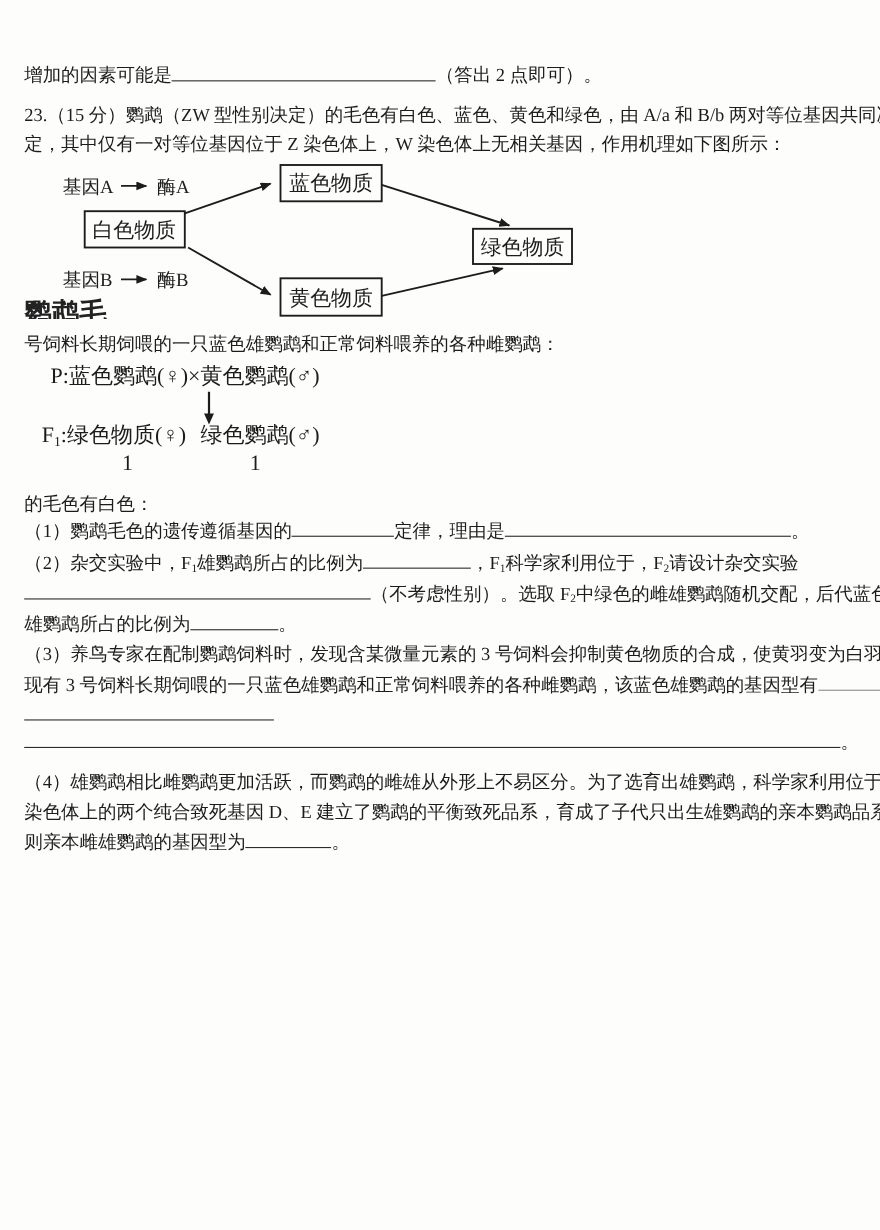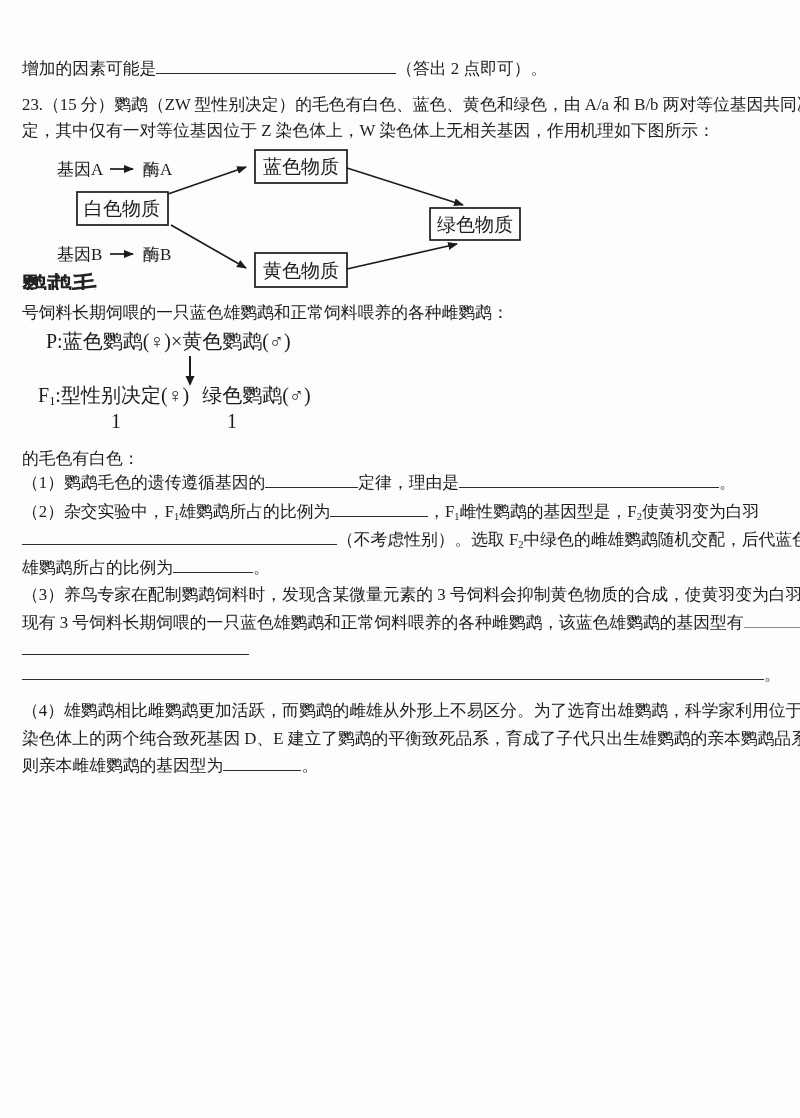--- a/index.html
+++ b/index.html
@@ -95,30 +95,30 @@
   <div class="fragment">鹦鹉毛</div>
 
   <div class="line" style="top:301px"><span>号饲料长期饲喂的一只蓝色雄鹦鹉和正常饲料喂养的各种雌鹦鹉：</span></div>
 
   <div class="cross">
     <div class="p-row">P:蓝色鹦鹉(♀)×黄色鹦鹉(♂)</div>
     <svg class="down-arrow" width="14" height="30" viewBox="0 0 14 30">
       <line x1="7" y1="0" x2="7" y2="22" stroke="#1c1c1c" stroke-width="2"></line>
       <path d="M2.5,20 L11.5,20 L7,30 Z" fill="#1c1c1c"></path>
     </svg>
-    <div class="f1-row"><span>F</span><sub>1</sub><span>:型性别决定(♀)</span><span class="gap"></span><span>绿色鹦鹉(♂)</span></div>
+    <div class="f1-row"><span>F</span><sub>1</sub><span>:绿色物质(♀)</span><span class="gap"></span><span>绿色鹦鹉(♂)</span></div>
     <div class="ratio left">1</div>
     <div class="ratio right">1</div>
   </div>
 
   <div class="line" style="top:447px"><span>的毛色有白色：</span></div>
 
   <div class="line" style="top:471px"><span>（1）鹦鹉毛色的遗传遵循基因的</span><span class="blank" style="width: 93px;"></span><span>定律，理由是</span><span class="blank" style="width: 260px;"></span><span>。</span></div>
 
-  <div class="line" style="top:500px"><span>（2）杂交实验中，F</span><sub>1</sub><span>雄鹦鹉所占的比例为</span><span class="blank" style="width: 98px;"></span><span>，F</span><sub>1</sub><span>雌性鹦鹉的基因型是，F</span><sub>2</sub><span>使黄羽变为白羽</span></div>
+  <div class="line" style="top:500px"><span>（2）杂交实验中，F</span><sub>1</sub><span>雄鹦鹉所占的比例为</span><span class="blank" style="width: 98px;"></span><span>，F</span><sub>1</sub><span>科学家利用位于，F</span><sub>2</sub><span>请设计杂交实验</span></div>
   <div class="line" style="top:528px"><span class="blank" style="width: 315px;"></span><span>（不考虑性别）。选取 F</span><sub>2</sub><span>中绿色的雌雄鹦鹉随机交配，后代蓝色</span></div>
   <div class="line" style="top:556px"><span>雄鹦鹉所占的比例为</span><span class="blank" style="width: 80px;"></span><span>。</span></div>
 
   <div class="line" style="top:583px"><span>（3）养鸟专家在配制鹦鹉饲料时，发现含某微量元素的 3 号饲料会抑制黄色物质的合成，使黄羽变为白羽。</span></div>
   <div class="line" style="top:611px"><span>现有 3 号饲料长期饲喂的一只蓝色雄鹦鹉和正常饲料喂养的各种雌鹦鹉，该蓝色雄鹦鹉的基因型有</span><span class="blank muted" style="width: 66px;"></span></div>
   <div class="line" style="top:638px"><span class="blank" style="width: 227px;"></span></div>
   <div class="line" style="top:663px"><span class="blank" style="width: 742px;"></span><span>。</span></div>
 
   <div class="line" style="top:699px"><span>（4）雄鹦鹉相比雌鹦鹉更加活跃，而鹦鹉的雌雄从外形上不易区分。为了选育出雄鹦鹉，科学家利用位于 Z</span></div>
   <div class="line" style="top:727px"><span>染色体上的两个纯合致死基因 D、E 建立了鹦鹉的平衡致死品系，育成了子代只出生雄鹦鹉的亲本鹦鹉品系，</span></div>

